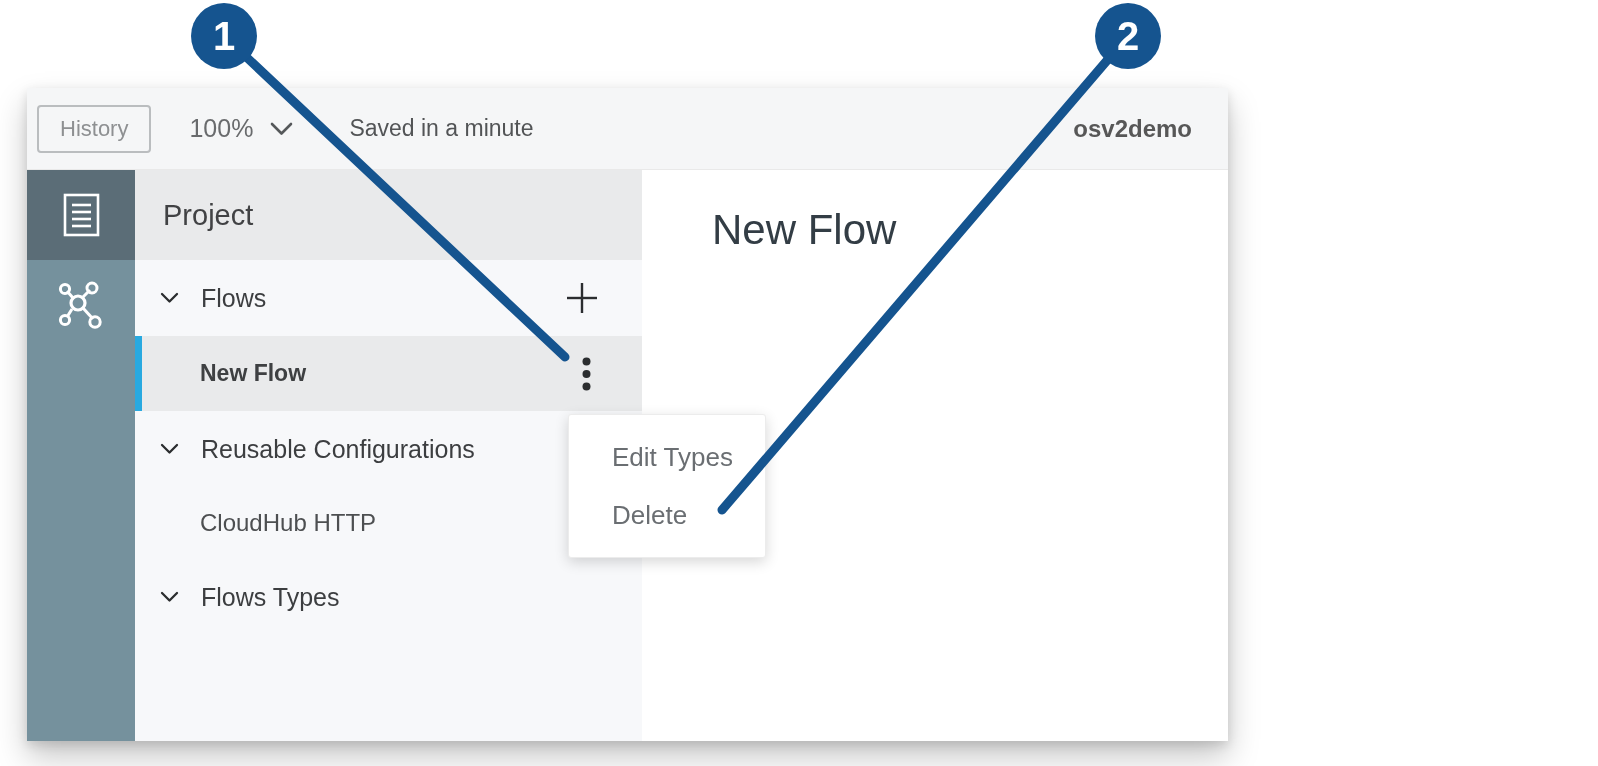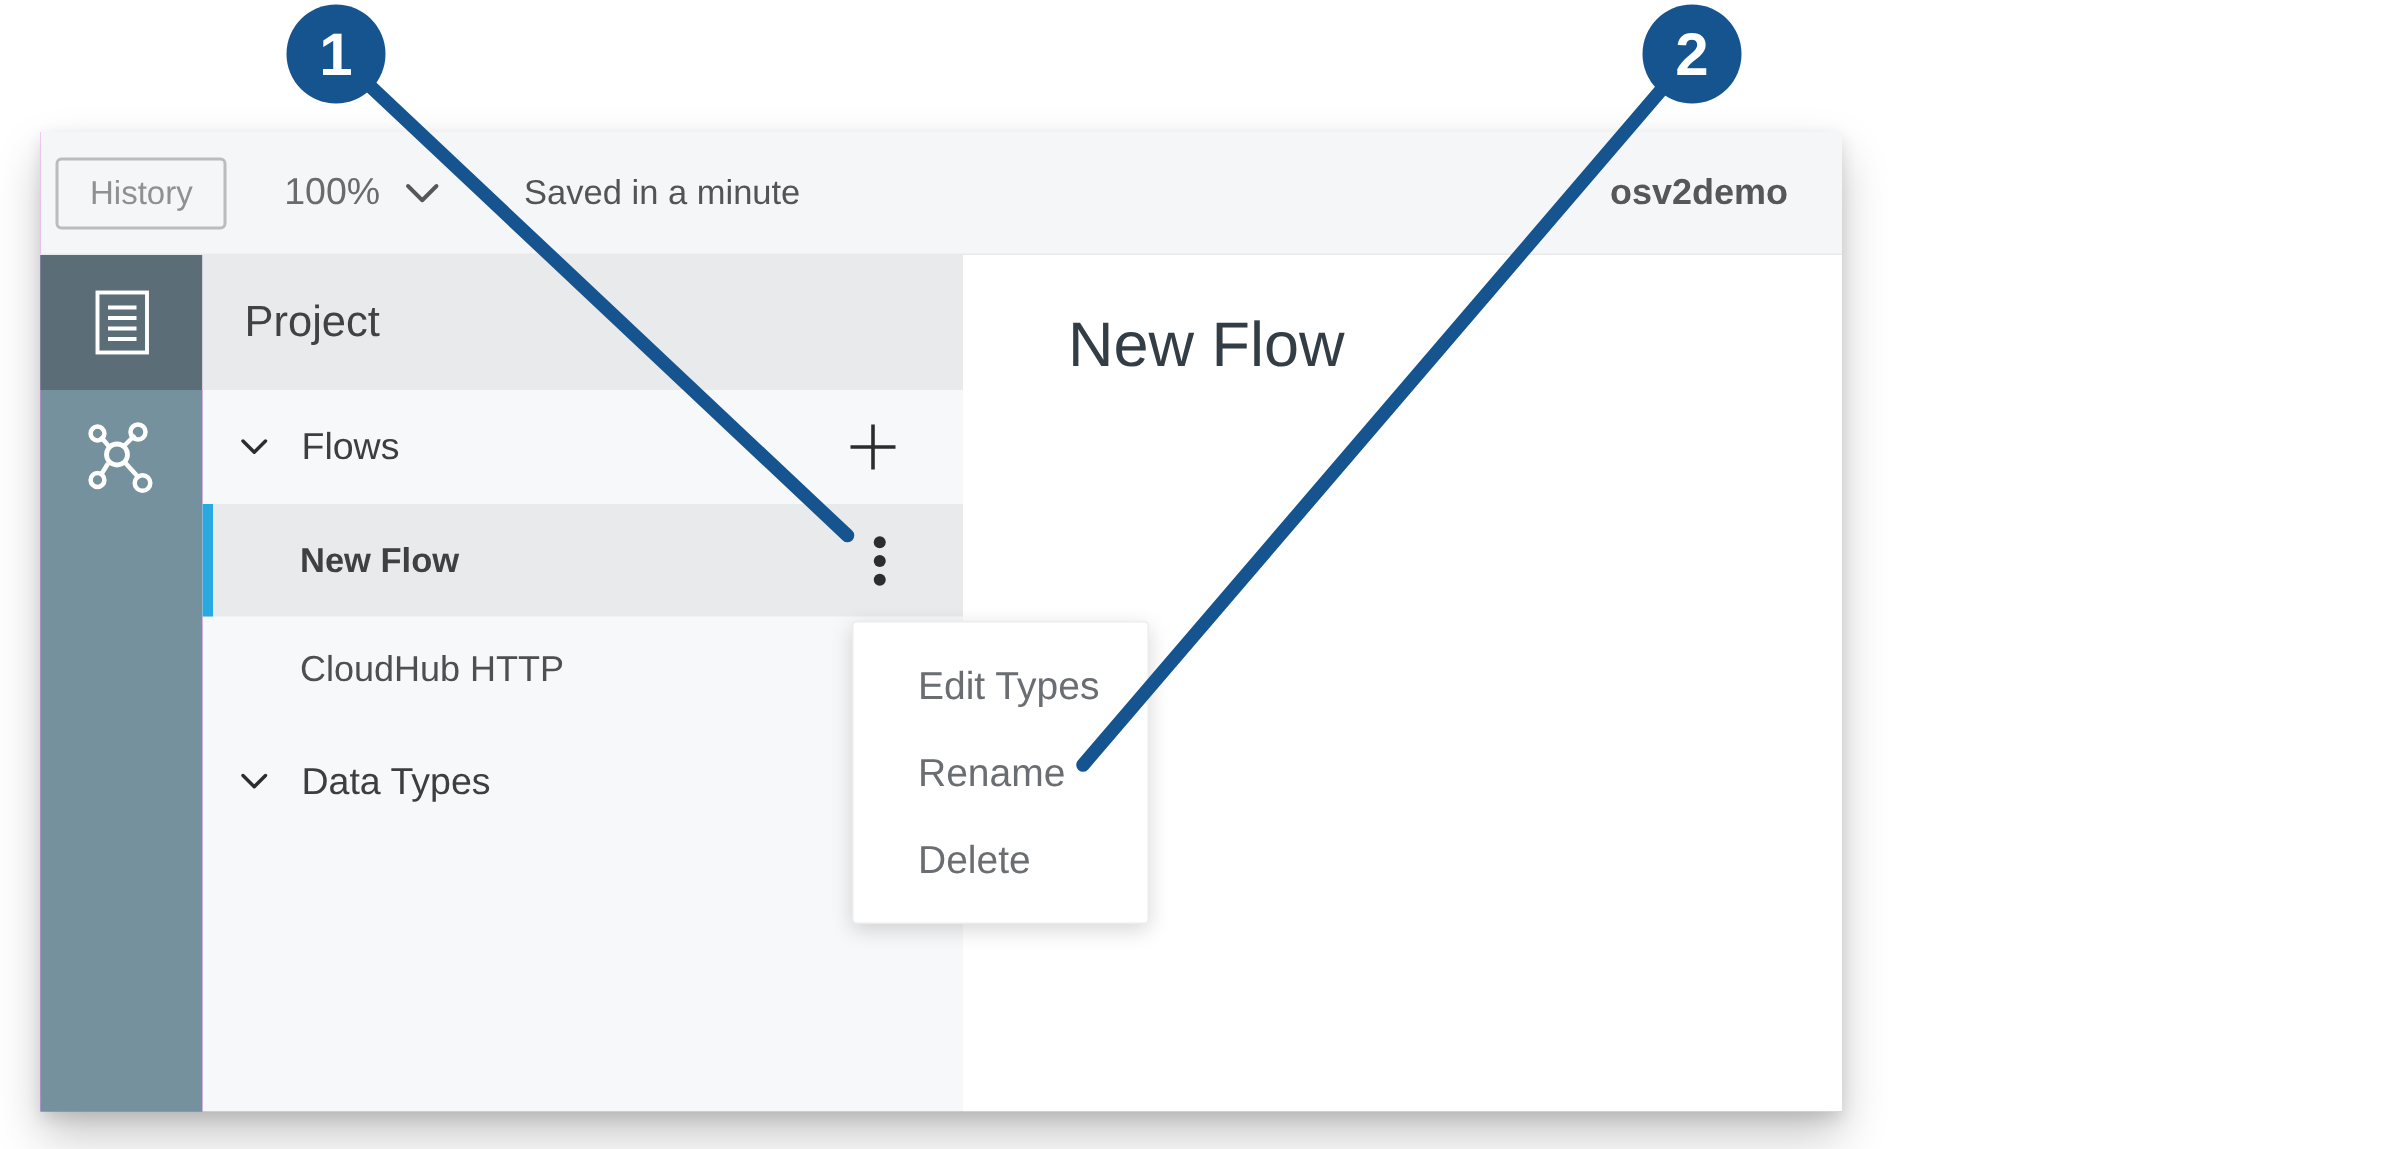--- a/index.html
+++ b/index.html
@@ -150,45 +150,52 @@
           <span>New Flow</span>
           <button class="kebab-btn">
             <svg width="9" height="34" viewBox="0 0 9 34">
               <circle cx="4.5" cy="4.5" r="4" fill="#2b2d2f"></circle>
               <circle cx="4.5" cy="17" r="4" fill="#2b2d2f"></circle>
               <circle cx="4.5" cy="29.5" r="4" fill="#2b2d2f"></circle>
             </svg>
           </button>
         </div>
 
-
-        <div class="row item">
-          <span>CloudHub HTTP</span>
-        </div>
-
         <div class="row section">
           <span class="chev">
             <svg width="19" height="12" viewBox="0 0 19 12">
               <polyline points="2,2 9.5,9.5 17,2" fill="none" stroke="#2b2d2f" stroke-width="2.3" stroke-linecap="round" stroke-linejoin="round"></polyline>
             </svg>
           </span>
-          <span>Data Types</span>
+          <span>Reusable Configurations</span>
+        </div>
+
+        <div class="row item">
+          <span>CloudHub HTTP</span>
+        </div>
+
+        <div class="row section">
+          <span class="chev">
+            <svg width="19" height="12" viewBox="0 0 19 12">
+              <polyline points="2,2 9.5,9.5 17,2" fill="none" stroke="#2b2d2f" stroke-width="2.3" stroke-linecap="round" stroke-linejoin="round"></polyline>
+            </svg>
+          </span>
+          <span>Flows Types</span>
         </div>
 
       </div>
 
       <div class="canvas">
         <h1>New Flow</h1>
       </div>
     </div>
   </div>
 
   <div class="context-menu">
     <div class="menu-item">Edit Types</div>
-    <div class="menu-item">Rename</div>
     <div class="menu-item">Delete</div>
   </div>
 
   <svg class="overlay" viewBox="0 0 1598 766">
     <line x1="224" y1="36" x2="565" y2="357" stroke="#15548f" stroke-width="9" stroke-linecap="round"></line>
     <line x1="1128" y1="36" x2="722" y2="510" stroke="#15548f" stroke-width="9" stroke-linecap="round"></line>
     <circle cx="224" cy="36" r="33" fill="#15548f"></circle>
     <circle cx="1128" cy="36" r="33" fill="#15548f"></circle>
     <text class="callout-num" x="224" y="50" text-anchor="middle">1</text>
     <text class="callout-num" x="1128" y="50" text-anchor="middle">2</text>

